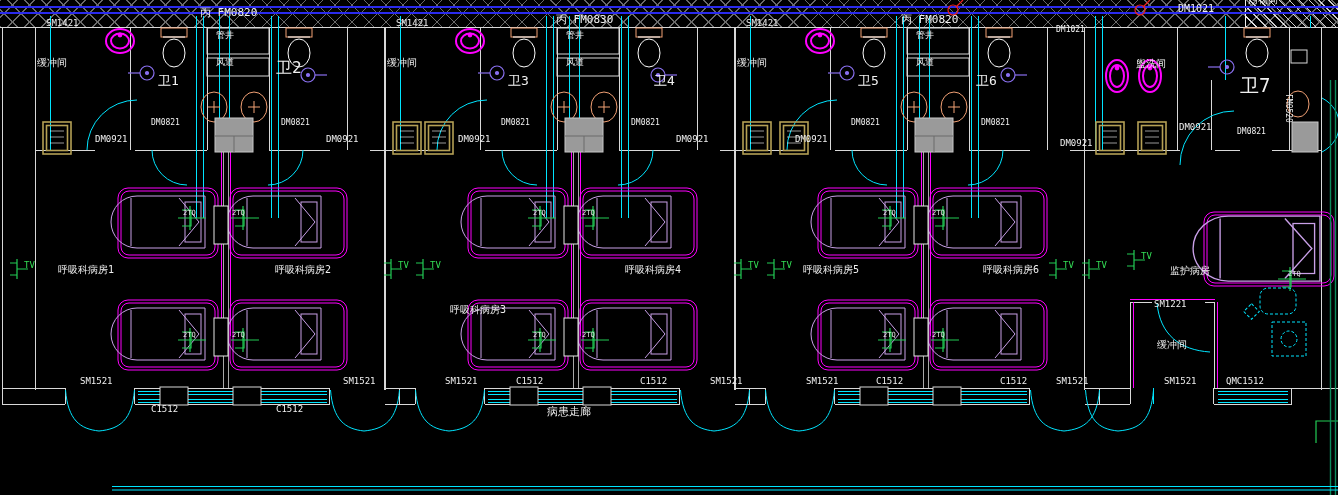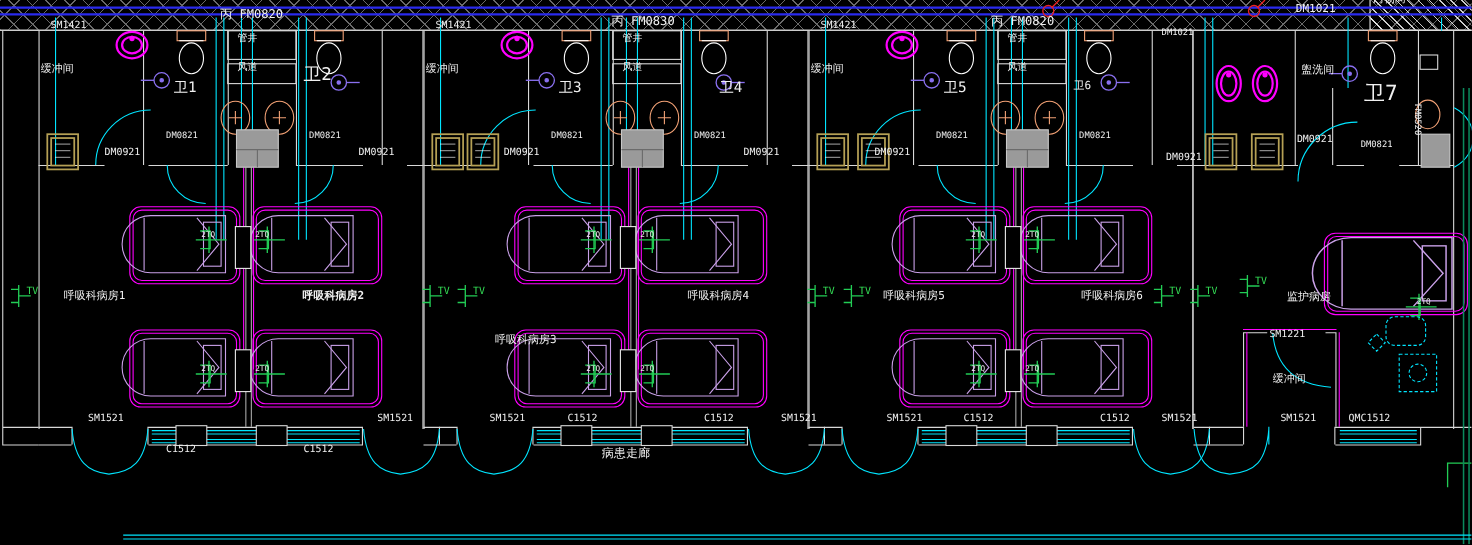--- a/index.html
+++ b/index.html
@@ -231,21 +231,21 @@
       <span class="cad-label" style="left: 37px; top: 58px; font-size: 10px;">缓冲间</span>
       <span class="cad-label" style="left: 216px; top: 31px; font-size: 9px;">管井</span>
       <span class="cad-label" style="left: 216px; top: 58px; font-size: 9px;">风道</span>
       <span class="cad-label" style="left: 158px; top: 74px; font-size: 13px;">卫1</span>
       <span class="cad-label" style="left: 276px; top: 60px; font-size: 16px;">卫2</span>
       <span class="cad-label" style="left: 151px; top: 119px; font-size: 8px;">DM0821</span>
       <span class="cad-label" style="left: 281px; top: 119px; font-size: 8px;">DM0821</span>
       <span class="cad-label" style="left: 95px; top: 135px; font-size: 9px;">DM0921</span>
       <span class="cad-label" style="left: 326px; top: 135px; font-size: 9px;">DM0921</span>
       <span class="cad-label" style="left: 58px; top: 265px; font-size: 10px;">呼吸科病房1</span>
-      <span class="cad-label" style="left: 275px; top: 265px; font-size: 10px; font-weight: bold;">呼吸科病房2</span>
+      <span class="cad-label" style="left: 275px; top: 265px; font-size: 10px;">呼吸科病房2</span>
       <span class="cad-label" style="left: 183px; top: 210px; font-size: 7px; color: rgb(232, 232, 232);">2TQ</span>
       <span class="cad-label" style="left: 232px; top: 210px; font-size: 7px; color: rgb(232, 232, 232);">2TQ</span>
       <span class="cad-label" style="left: 183px; top: 332px; font-size: 7px; color: rgb(232, 232, 232);">2TQ</span>
       <span class="cad-label" style="left: 232px; top: 332px; font-size: 7px; color: rgb(232, 232, 232);">2TQ</span>
       <span class="cad-label" style="left: 80px; top: 377px; font-size: 9px;">SM1521</span>
       <span class="cad-label" style="left: 343px; top: 377px; font-size: 9px;">SM1521</span>
       <span class="cad-label" style="left: 151px; top: 405px; font-size: 9px;">C1512</span>
       <span class="cad-label" style="left: 276px; top: 405px; font-size: 9px;">C1512</span>
       <span class="cad-label" style="left: 396px; top: 19px; font-size: 9px;">SM1421</span>
       <span class="cad-label" style="left: 387px; top: 58px; font-size: 10px;">缓冲间</span>
@@ -265,36 +265,36 @@
       <span class="cad-label" style="left: 582px; top: 332px; font-size: 7px; color: rgb(232, 232, 232);">2TQ</span>
       <span class="cad-label" style="left: 445px; top: 377px; font-size: 9px;">SM1521</span>
       <span class="cad-label" style="left: 710px; top: 377px; font-size: 9px;">SM1521</span>
       <span class="cad-label" style="left: 516px; top: 377px; font-size: 9px;">C1512</span>
       <span class="cad-label" style="left: 640px; top: 377px; font-size: 9px;">C1512</span>
       <span class="cad-label" style="left: 746px; top: 19px; font-size: 9px;">SM1421</span>
       <span class="cad-label" style="left: 737px; top: 58px; font-size: 10px;">缓冲间</span>
       <span class="cad-label" style="left: 916px; top: 31px; font-size: 9px;">管井</span>
       <span class="cad-label" style="left: 916px; top: 58px; font-size: 9px;">风道</span>
       <span class="cad-label" style="left: 858px; top: 74px; font-size: 13px;">卫5</span>
-      <span class="cad-label" style="left: 976px; top: 74px; font-size: 10px;">卫6</span>
+      <span class="cad-label" style="left: 976px; top: 74px; font-size: 13px;">卫6</span>
       <span class="cad-label" style="left: 851px; top: 119px; font-size: 8px;">DM0821</span>
       <span class="cad-label" style="left: 981px; top: 119px; font-size: 8px;">DM0821</span>
       <span class="cad-label" style="left: 795px; top: 135px; font-size: 9px;">DM0921</span>
       <span class="cad-label" style="left: 1060px; top: 139px; font-size: 9px;">DM0921</span>
       <span class="cad-label" style="left: 803px; top: 265px; font-size: 10px;">呼吸科病房5</span>
       <span class="cad-label" style="left: 983px; top: 265px; font-size: 10px;">呼吸科病房6</span>
       <span class="cad-label" style="left: 883px; top: 210px; font-size: 7px; color: rgb(232, 232, 232);">2TQ</span>
       <span class="cad-label" style="left: 932px; top: 210px; font-size: 7px; color: rgb(232, 232, 232);">2TQ</span>
       <span class="cad-label" style="left: 883px; top: 332px; font-size: 7px; color: rgb(232, 232, 232);">2TQ</span>
       <span class="cad-label" style="left: 932px; top: 332px; font-size: 7px; color: rgb(232, 232, 232);">2TQ</span>
       <span class="cad-label" style="left: 806px; top: 377px; font-size: 9px;">SM1521</span>
       <span class="cad-label" style="left: 1056px; top: 377px; font-size: 9px;">SM1521</span>
       <span class="cad-label" style="left: 876px; top: 377px; font-size: 9px;">C1512</span>
       <span class="cad-label" style="left: 1000px; top: 377px; font-size: 9px;">C1512</span>
-      <span class="cad-label" style="left: 1183px; top: 59px; font-size: 10px; text-align: right;">盥洗间</span>
+      <span class="cad-label" style="left: 1136px; top: 59px; font-size: 10px; text-align: right;">盥洗间</span>
       <span class="cad-label" style="left: 1248px; top: -5px; font-size: 10px;">污物间</span>
       <span class="cad-label" style="left: 1240px; top: 76px; font-size: 19px;">卫7</span>
       <span class="cad-label" style="left: 1292px; top: 94px; font-size: 8px; transform: rotate(90deg);">FM0520</span>
       <span class="cad-label" style="left: 1179px; top: 123px; font-size: 9px;">DM0921</span>
       <span class="cad-label" style="left: 1237px; top: 128px; font-size: 8px;">DM0821</span>
       <span class="cad-label" style="left: 1170px; top: 266px; font-size: 10px;">监护病房</span>
       <span class="cad-label" style="left: 1288px; top: 271px; font-size: 7px; color: rgb(232, 232, 232);">2TQ</span>
       <span class="cad-label" style="left: 1154px; top: 300px; font-size: 9px;">SM1221</span>
       <span class="cad-label" style="left: 1157px; top: 340px; font-size: 10px;">缓冲间</span>
       <span class="cad-label" style="left: 1164px; top: 377px; font-size: 9px;">SM1521</span>

